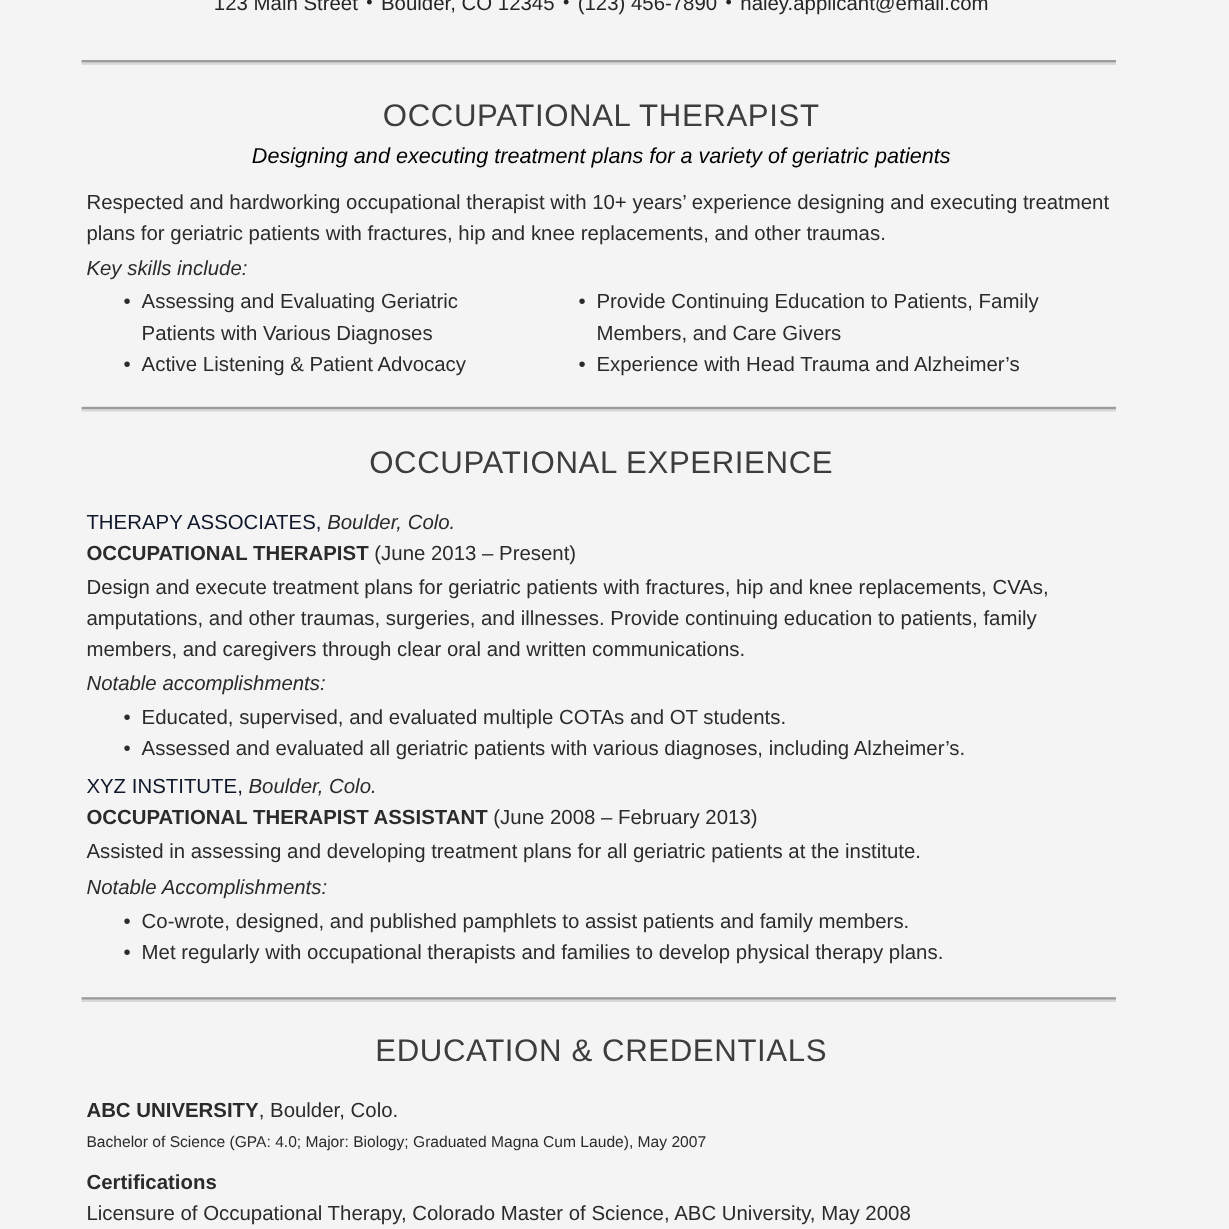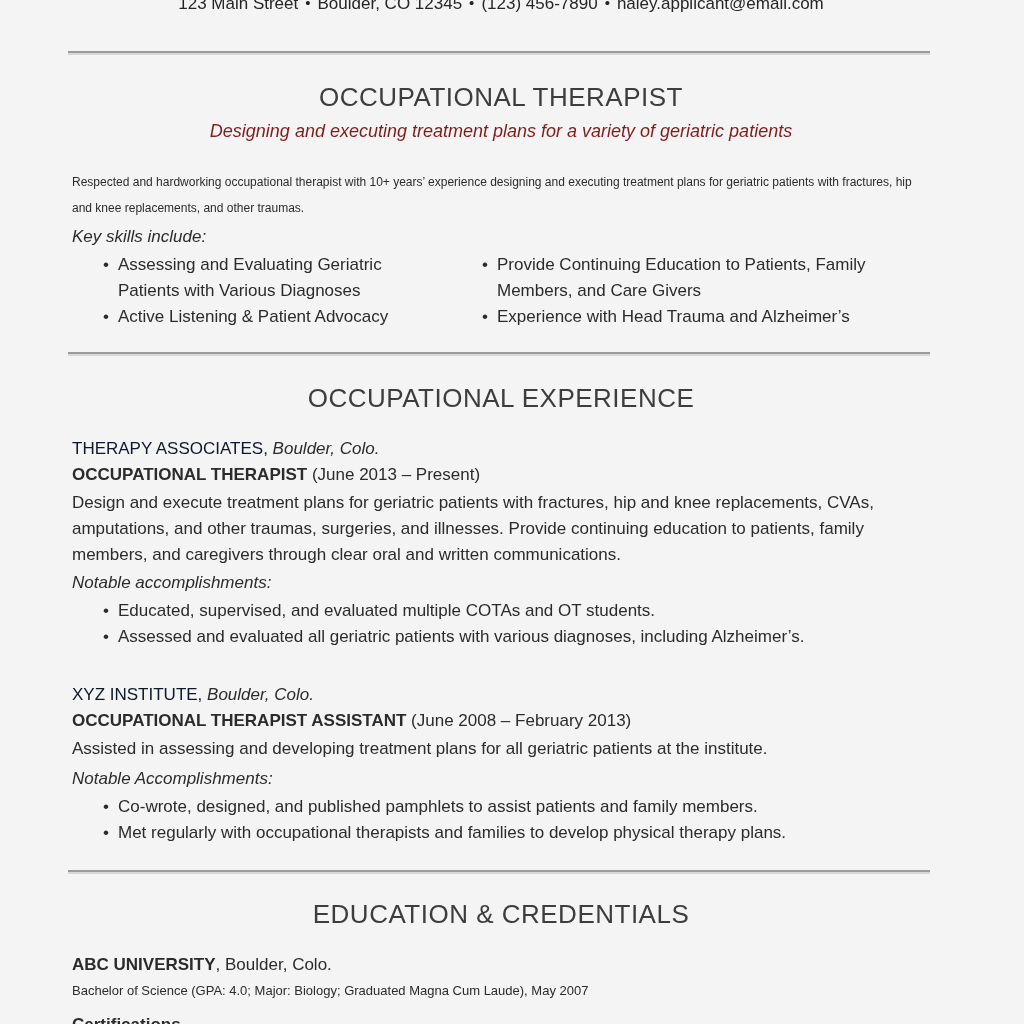--- a/index.html
+++ b/index.html
@@ -53,25 +53,25 @@
   }
   h1.section-heading { margin-top: 28px; }
   h2.section-heading.experience { margin-top: 28px; }
   h2.section-heading.education { margin-top: 26px; }
   .tagline {
     margin-top: 6px;
     text-align: center;
     font-style: italic;
     font-size: 18px;
     line-height: 24px;
-    color: #7f1d1d;
+    color: #000000;
   }
   .summary {
-    margin-top: 26px;
-    font-size: 12px;
+    margin-top: 14px;
+    font-size: 17px;
     line-height: 26px;
   }
   .italic-label {
     font-style: italic;
     font-size: 17px;
     line-height: 26px;
   }
   .skills-label { margin-top: 3px; }
   .skills-cols {
     display: flex;
@@ -96,21 +96,21 @@
     margin-left: 31px;
     width: 330px;
     flex: none;
   }
   .skills-cols ul.col-right {
     margin-left: 49px;
     flex: 1;
   }
   
   .job-header { margin-top: 22px; }
-  .job-header.second { margin-top: 32px; }
+  .job-header.second { margin-top: 6px; }
   .company-line {
     font-size: 17px;
     line-height: 26px;
   }
   .company-name { color: #0f172a; }
   .company-location { font-style: italic; }
   .title-line {
     font-size: 17px;
     line-height: 26px;
   }

